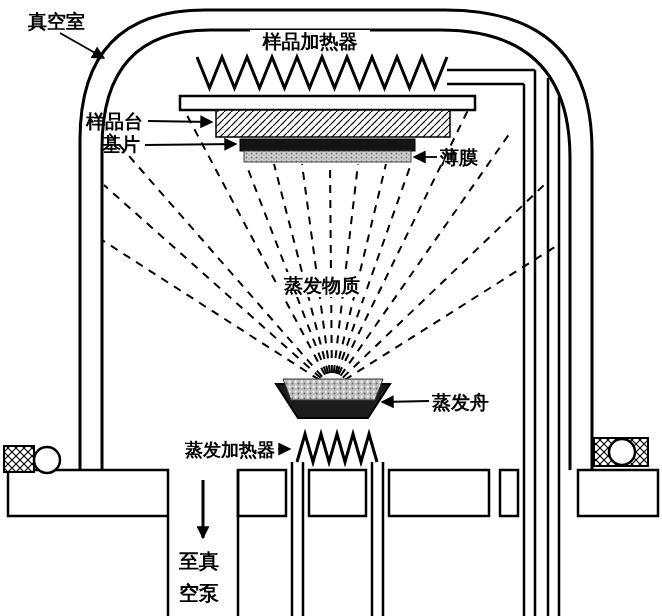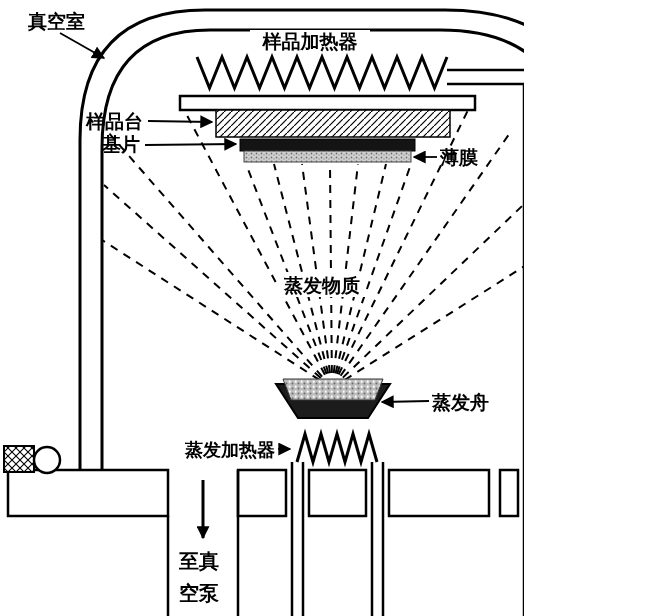--- a/index.html
+++ b/index.html
@@ -1,16 +1,16 @@
 <!DOCTYPE html>
 <html><head>
 <meta charset="utf-8">
 <style>
   html,body{margin:0;padding:0;background:#fff;}
-  .stage{position:relative;width:524px;height:616px;background:#fff;overflow:hidden;
+  .stage{position:relative;width:662px;height:616px;background:#fff;overflow:hidden;
          font-family:"DejaVu Sans","Liberation Sans",sans-serif;}
   svg{display:block;}
   text{font-family:"DejaVu Sans","Liberation Sans",sans-serif;font-weight:600;fill:#000;}
 </style>
 </head>
 <body>
 
 <div class="stage">
 <svg width="662" height="616" viewBox="0 0 662 616">
   <defs>

